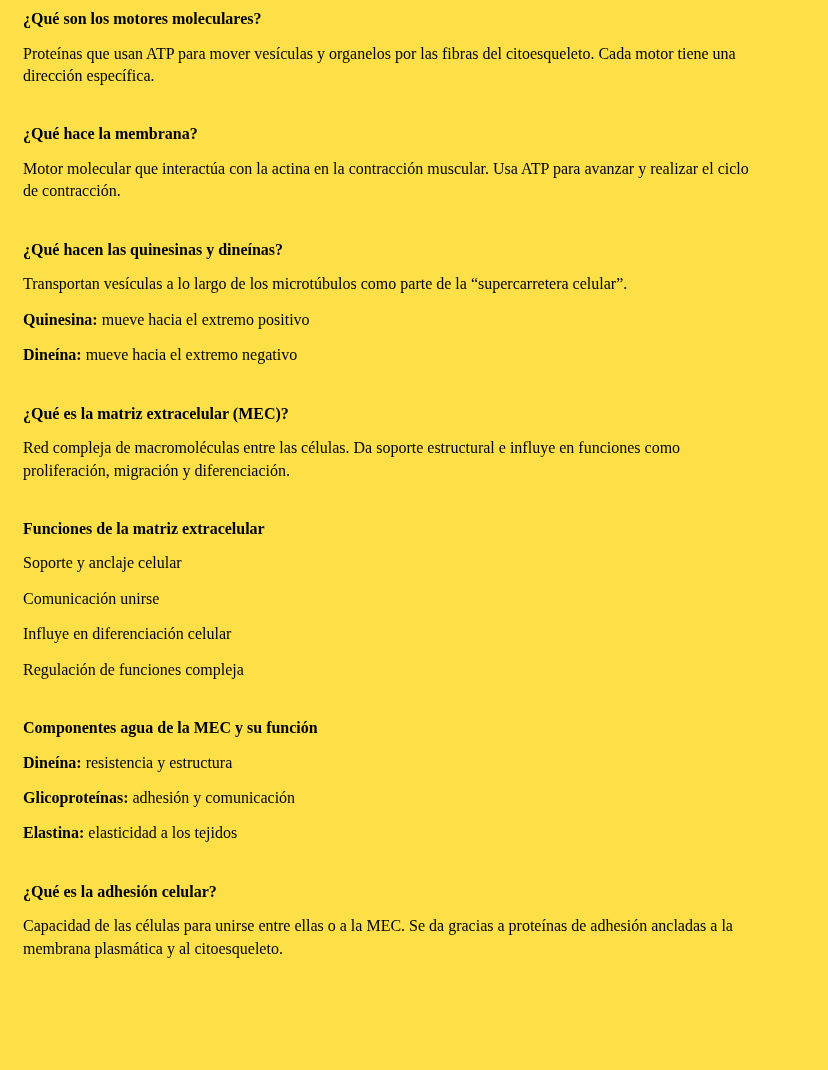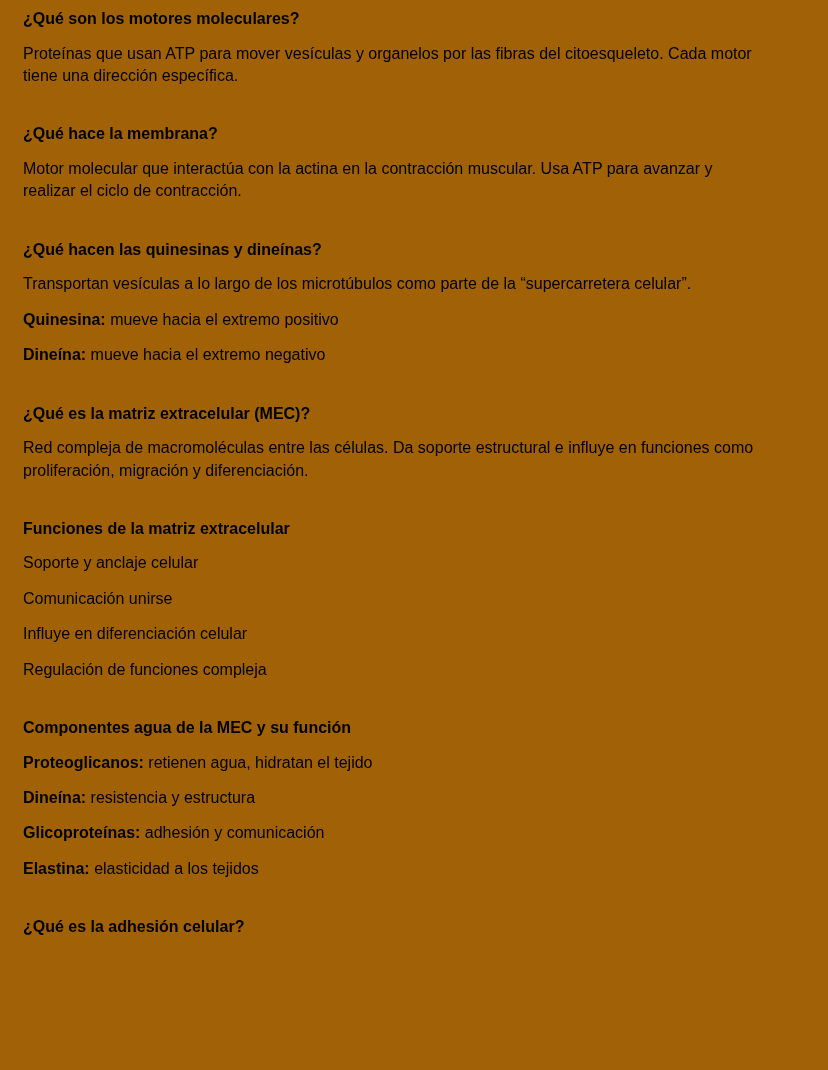--- a/index.html
+++ b/index.html
@@ -5,23 +5,23 @@
   html, body {
     margin: 0;
     padding: 0;
     background: #ffffff;
   }
   .page {
     width: 828px;
     min-height: 1070px;
     box-sizing: border-box;
     padding: 8px 24px 20px 23px;
-    background: #a16207;
+    background: #fde047;
     color: #000000;
-    font-family: Liberation Sans, sans-serif;
+    font-family: Liberation Serif, serif;
     font-size: 16px;
   }
   .section {
     margin: 0 0 36px 0;
   }
   .q-heading {
     font-size: 16px;
     font-weight: bold;
     line-height: 1.35;
     margin: 0 0 13px 0;
@@ -65,23 +65,23 @@
   <div class="section">
     <h2 class="q-heading">Funciones de la matriz extracelular</h2>
     <p class="body-line">Soporte y anclaje celular</p>
     <p class="body-line">Comunicación unirse</p>
     <p class="body-line">Influye en diferenciación celular</p>
     <p class="body-line">Regulación de funciones compleja</p>
   </div>
 
   <div class="section">
     <h2 class="q-heading">Componentes agua de la MEC y su función</h2>
-    <p class="body-line"><span class="term-label">Proteoglicanos:</span><span> retienen agua, hidratan el tejido</span></p>
     <p class="body-line"><span class="term-label">Dineína:</span><span> resistencia y estructura</span></p>
     <p class="body-line"><span class="term-label">Glicoproteínas:</span><span> adhesión y comunicación</span></p>
     <p class="body-line"><span class="term-label">Elastina:</span><span> elasticidad a los tejidos</span></p>
   </div>
 
   <div class="section">
     <h2 class="q-heading">¿Qué es la adhesión celular?</h2>
+    <p class="body-line">Capacidad de las células para unirse entre ellas o a la MEC. Se da gracias a proteínas de adhesión ancladas a la membrana plasmática y al citoesqueleto.</p>
   </div>
 
 </div>
 
 </body></html>

